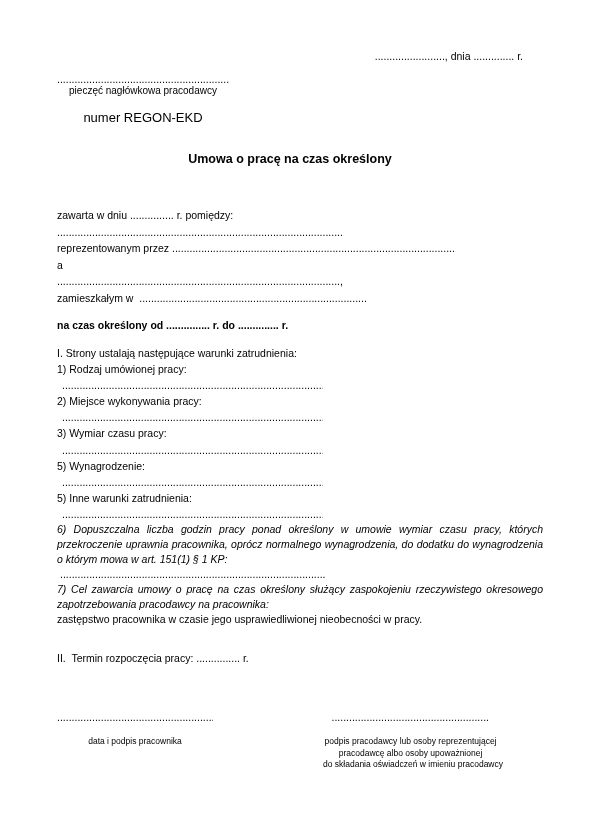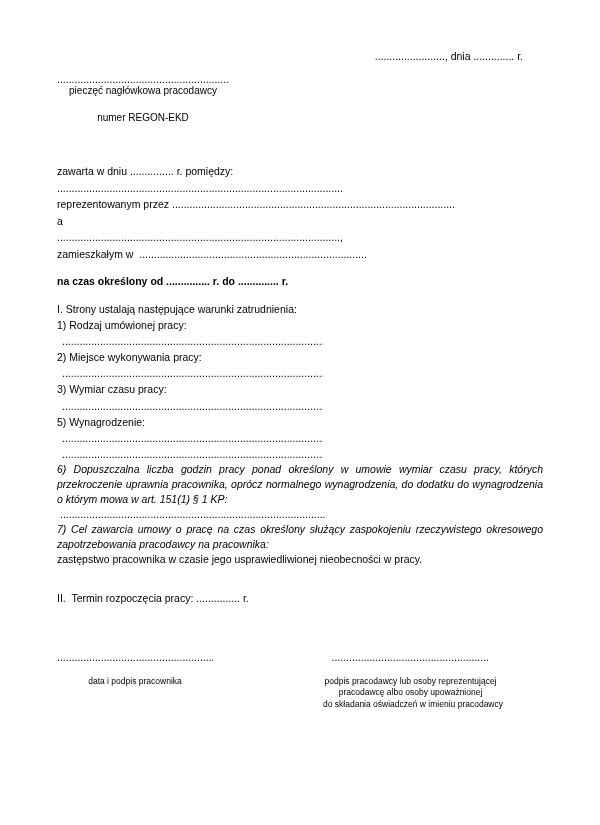--- a/index.html
+++ b/index.html
@@ -11,21 +11,21 @@
     background:#ffffff;
     font-family:"Liberation Sans","DejaVu Sans",sans-serif;
     font-size:10.5px;
     color:#000;
     overflow:hidden;
   }
   .clip{white-space:nowrap;overflow:hidden;}
   .date-line{text-align:right;line-height:13px;white-space:pre;}
   .stamp-dots{margin-top:10px;width:172px;line-height:13px;}
   .stamp-caption{width:172px;text-align:center;font-size:10px;line-height:10px;}
-  .regon{width:172px;text-align:center;font-size:10px;line-height:10px;margin-top:17px;}
+  .regon{width:172px;text-align:center;font-size:13px;line-height:10px;margin-top:17px;}
   .title{margin-top:28px;text-align:center;font-weight:bold;font-size:12.5px;line-height:16px;}
   .intro{margin-top:40px;line-height:16.5px;}
   .intro div{height:16.5px;}
   .intro .w-employer{width:287px;}
   .intro .w-repr{width:399px;}
   .intro .pre{white-space:pre;}
   .term-line{margin-top:11px;font-weight:bold;line-height:16px;white-space:pre;}
   .items{margin-top:12px;line-height:16.1px;}
   .items div{height:16.1px;}
   .item-dots{margin-left:5px;width:261px;}
@@ -47,20 +47,21 @@
 <body>
 
 <div class="page">
 
   <div class="date-line">........................, dnia .............. r.</div>
 
   <div class="stamp-dots clip">....................................................................................................</div>
   <div class="stamp-caption">pieczęć nagłówkowa pracodawcy</div>
   <div class="regon">numer REGON-EKD</div>
 
+  <div class="title">Umowa o pracę na czas określony</div>
 
   <div class="intro">
     <div>zawarta w dniu ............... r. pomiędzy:</div>
     <div class="clip w-employer">..............................................................................................................</div>
     <div class="clip w-repr">reprezentowanym przez ........................................................................................................................................</div>
     <div>a</div>
     <div>.................................................................................................,</div>
     <div class="pre">zamieszkałym w  ..............................................................................</div>
   </div>
 
@@ -69,20 +70,21 @@
   <div class="items">
     <div>I. Strony ustalają następujące warunki zatrudnienia:</div>
     <div>1) Rodzaj umówionej pracy:</div>
     <div class="clip item-dots">...............................................................................................</div>
     <div>2) Miejsce wykonywania pracy:</div>
     <div class="clip item-dots">...............................................................................................</div>
     <div>3) Wymiar czasu pracy:</div>
     <div class="clip item-dots">...............................................................................................</div>
     <div>5) Wynagrodzenie:</div>
     <div class="clip item-dots">...............................................................................................</div>
+    <div>5) Inne warunki zatrudnienia:</div>
     <div class="clip item-dots">...............................................................................................</div>
   </div>
 
   <div class="para">6) Dopuszczalna liczba godzin pracy ponad określony w umowie wymiar czasu pracy, których przekroczenie uprawnia pracownika, oprócz normalnego wynagrodzenia, do dodatku do wynagrodzenia o którym mowa w art. 151(1) § 1 KP:</div>
   <div class="clip para6-dots">...............................................................................................</div>
 
   <div class="para">7) Cel zawarcia umowy o pracę na czas określony służący zaspokojeniu rzeczywistego okresowego zapotrzebowania pracodawcy na pracownika:</div>
   <div class="para7-value">zastępstwo pracownika w czasie jego usprawiedliwionej nieobecności w pracy.</div>
 
   <div class="section-two">II.  Termin rozpoczęcia pracy: ............... r.</div>

